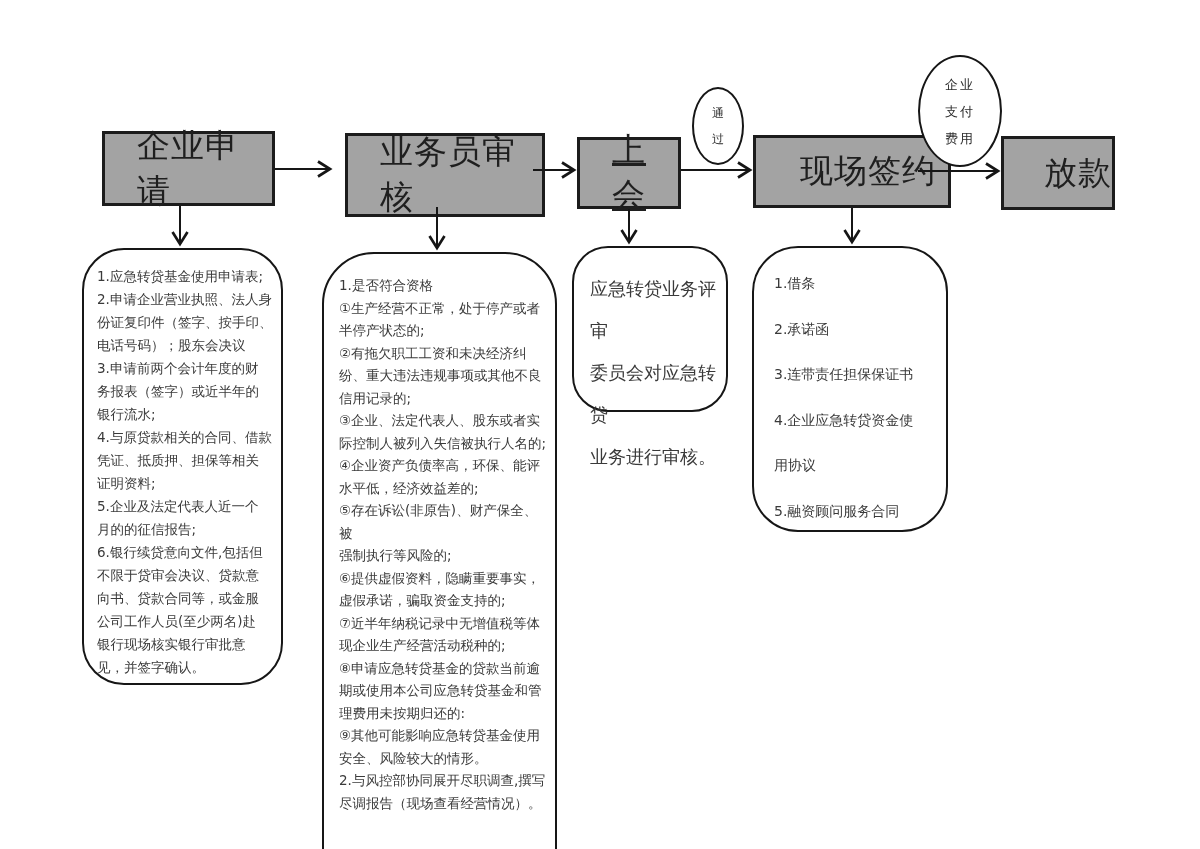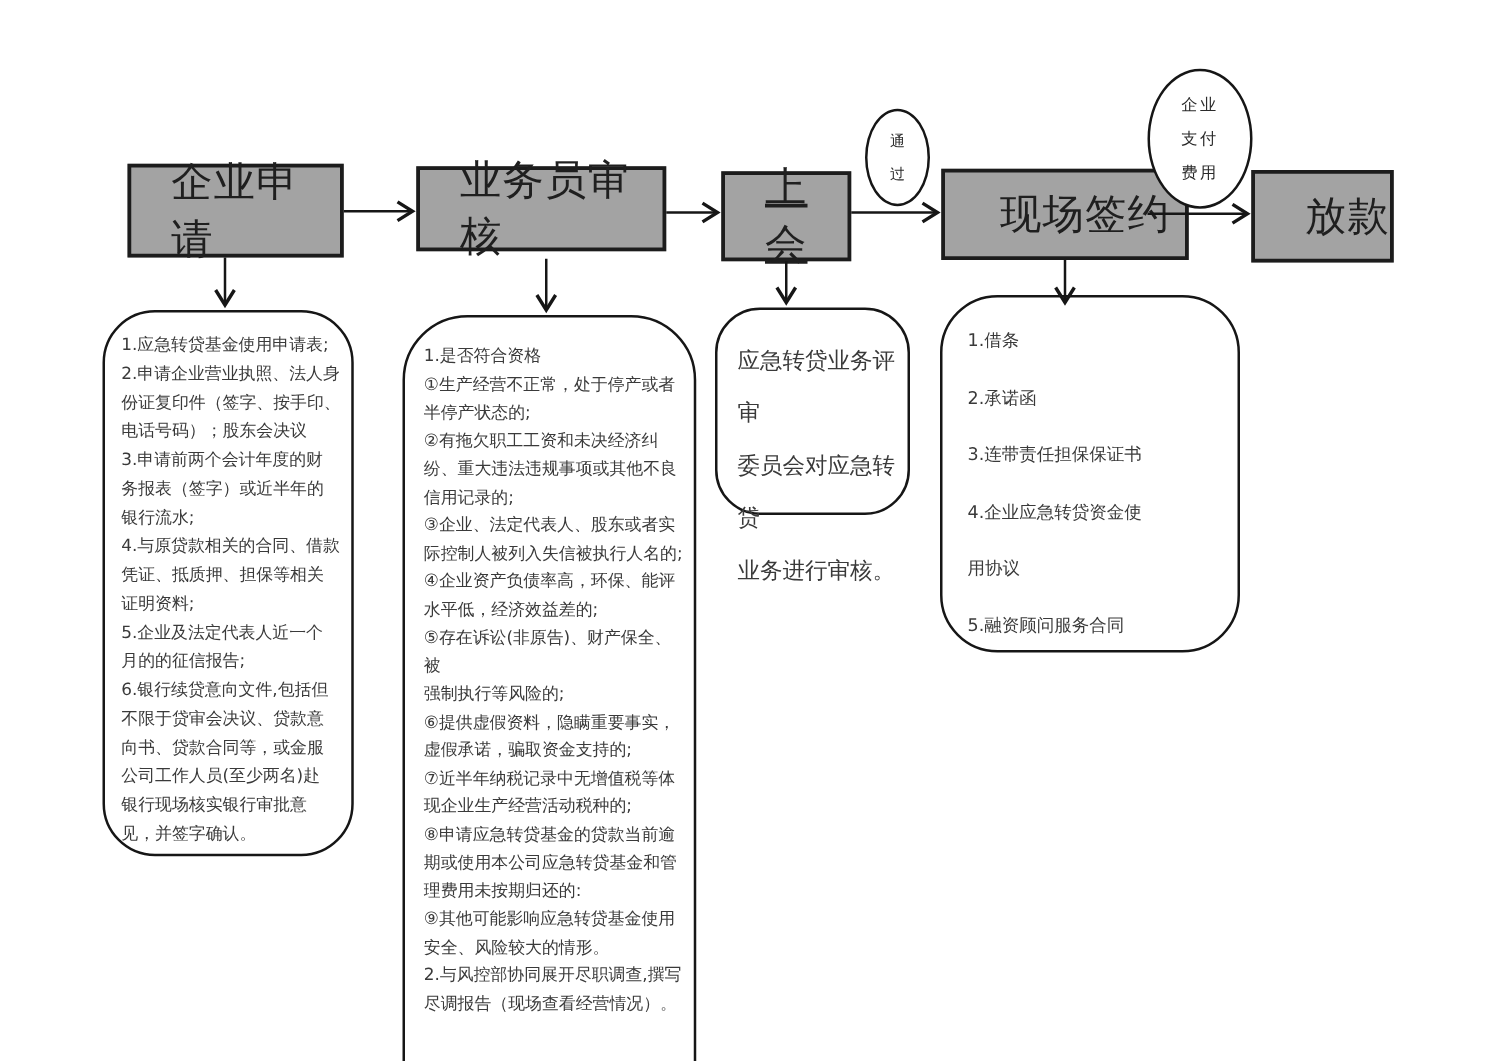--- a/index.html
+++ b/index.html
@@ -46,32 +46,32 @@
     word-break:break-all;
     text-align:center;
     color:#2b2b2b;
   }
   #arrow-layer{
     position:absolute;left:0;top:0;width:1200px;height:849px;
     pointer-events:none;z-index:2;
   }
   
   .s0{left:102px;top:131px;width:173px;height:75px;}
-  .s1{left:333px;top:133px;width:200px;height:68px;}
+  .s1{left:345px;top:133px;width:200px;height:84px;}
   .s2{left:577px;top:137px;width:104px;height:72px;text-decoration:underline;}
   .s3{left:753px;top:135px;width:198px;height:73px;}
   .s4{left:1001px;top:136px;width:114px;height:74px;justify-content:flex-end;}
   
   .dA{left:82px;top:248px;width:201px;height:437px;border-radius:42px;
       padding:15px 8px 0 13px;font-size:13.5px;line-height:23px;}
   .dB{left:322px;top:252px;width:235px;height:706px;border-radius:52px;
       padding:20px 8px 0 15px;font-size:13.5px;line-height:22.5px;}
   .dC{left:572px;top:246px;width:156px;height:166px;border-radius:36px;
       padding:20px 6px 0 16px;font-size:18px;line-height:42px;}
-  .dD{left:752px;top:236px;width:240px;height:286px;border-radius:46px;
+  .dD{left:752px;top:246px;width:196px;height:286px;border-radius:46px;
       padding:13px 6px 0 20px;font-size:14px;line-height:45.5px;}
   
   .e0{left:692px;top:87px;width:52px;height:78px;font-size:12px;}
   .e0 .vtext{width:16px;line-height:26px;}
   .e1{left:918px;top:55px;width:84px;height:112px;font-size:13px;}
   .e1 .vtext{width:32px;line-height:27px;letter-spacing:2px;}
 </style>
 </head>
 <body>
 

